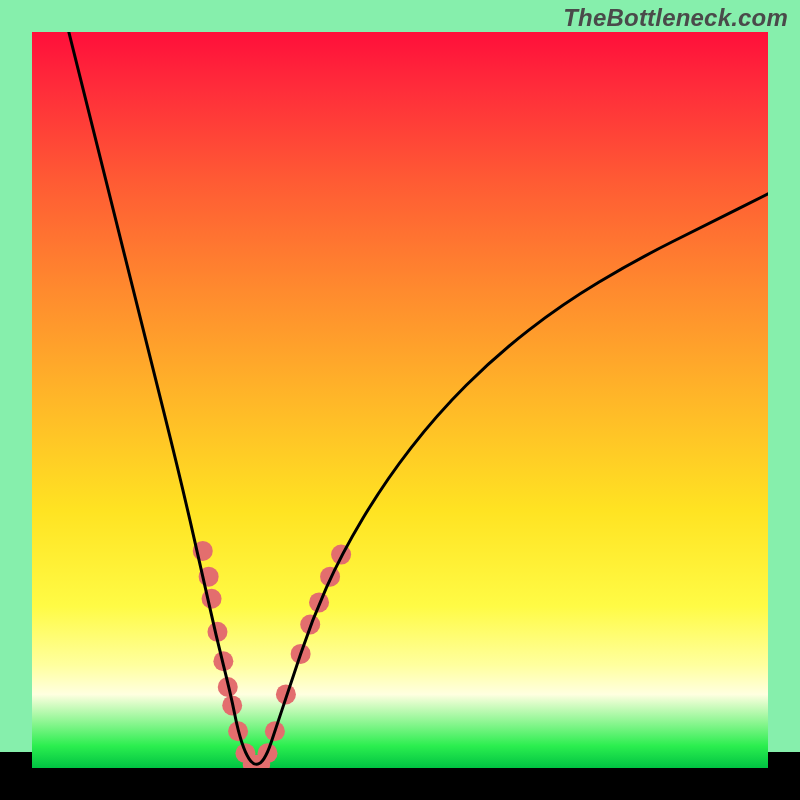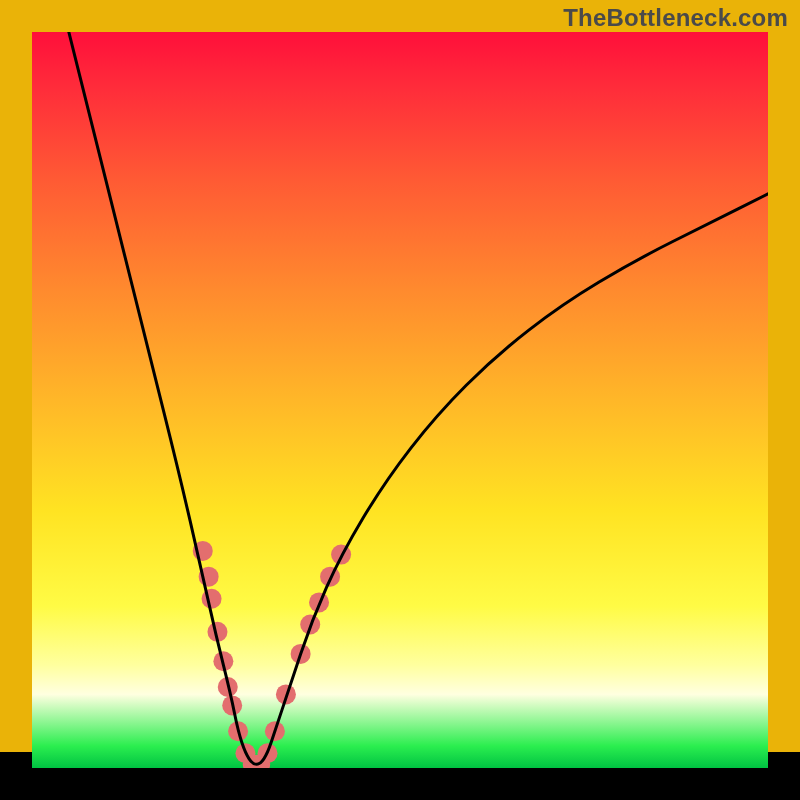--- a/index.html
+++ b/index.html
@@ -8,21 +8,22 @@
     width: 800px;
     height: 800px;
     overflow: hidden;
     background: #000;
     font-family: Arial, Helvetica, sans-serif;
   }
   .frame {
     position: relative;
     width: 800px;
     height: 752px;
-    background: #eab308;
+    background: #86efac;
+    font-style: italic;
   }
   .watermark {
     position: absolute;
     top: 4px;
     right: 12px;
     color: #4a4a4a;
     font-size: 24px;
     font-weight: 600;
     letter-spacing: 0.2px;
     z-index: 5;

